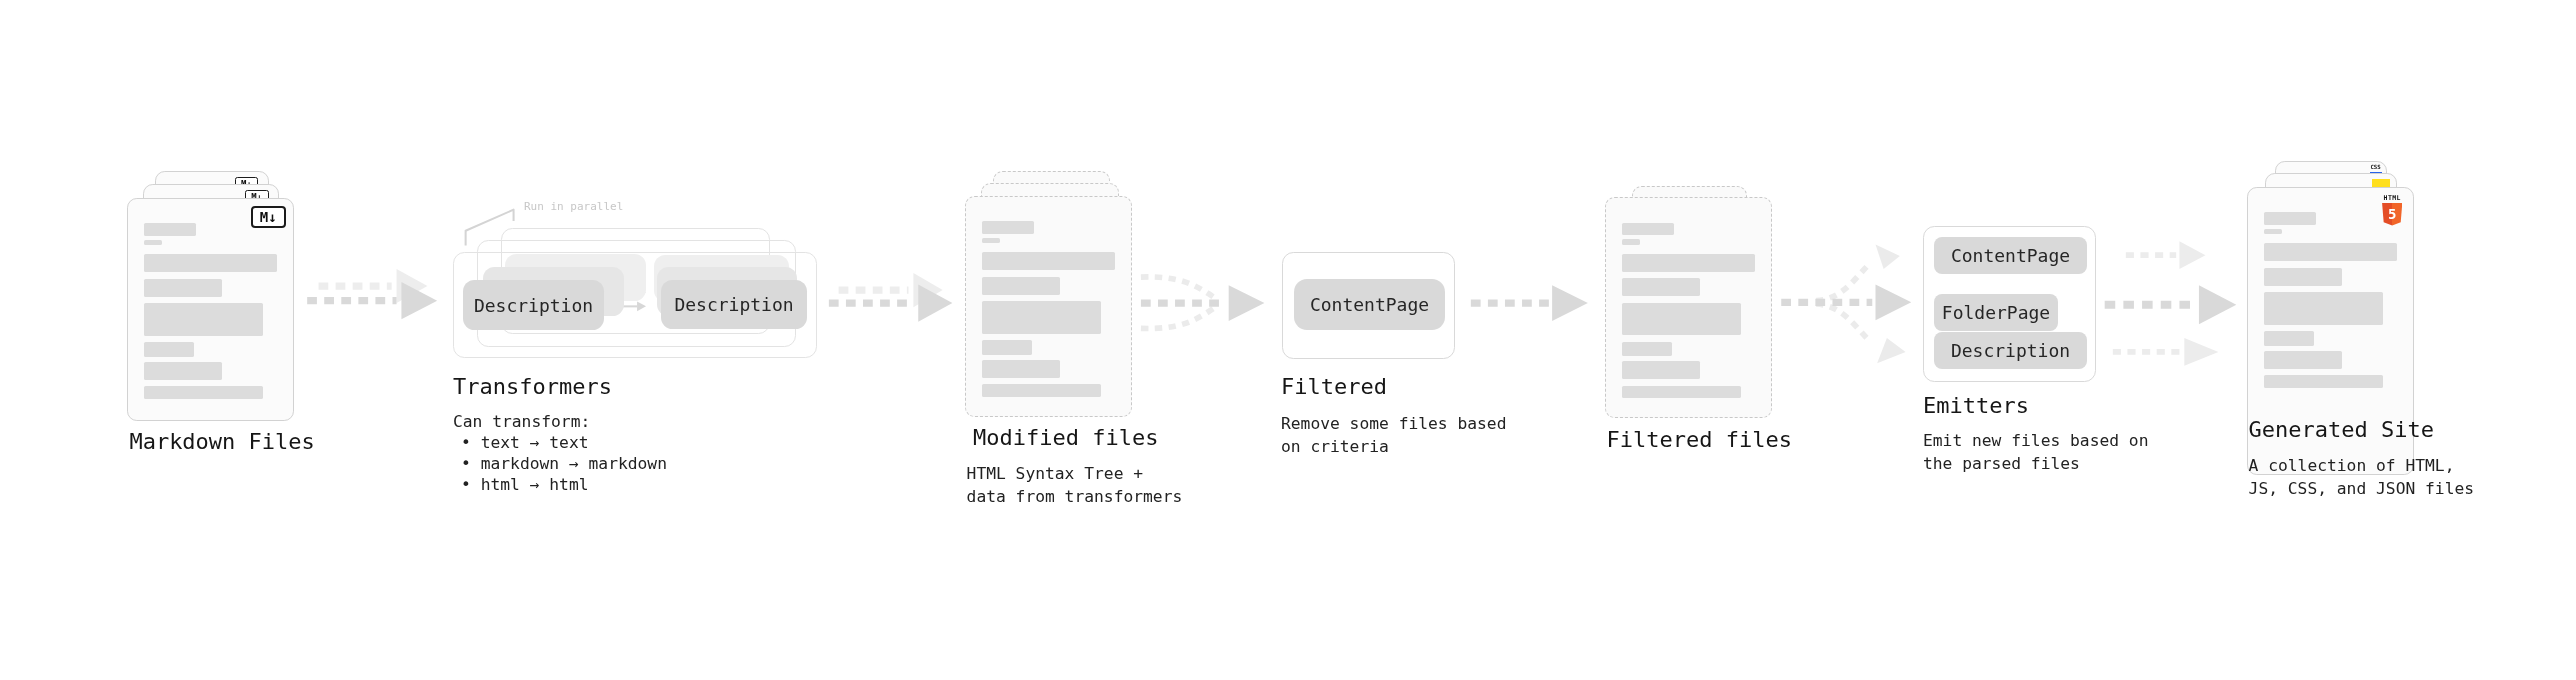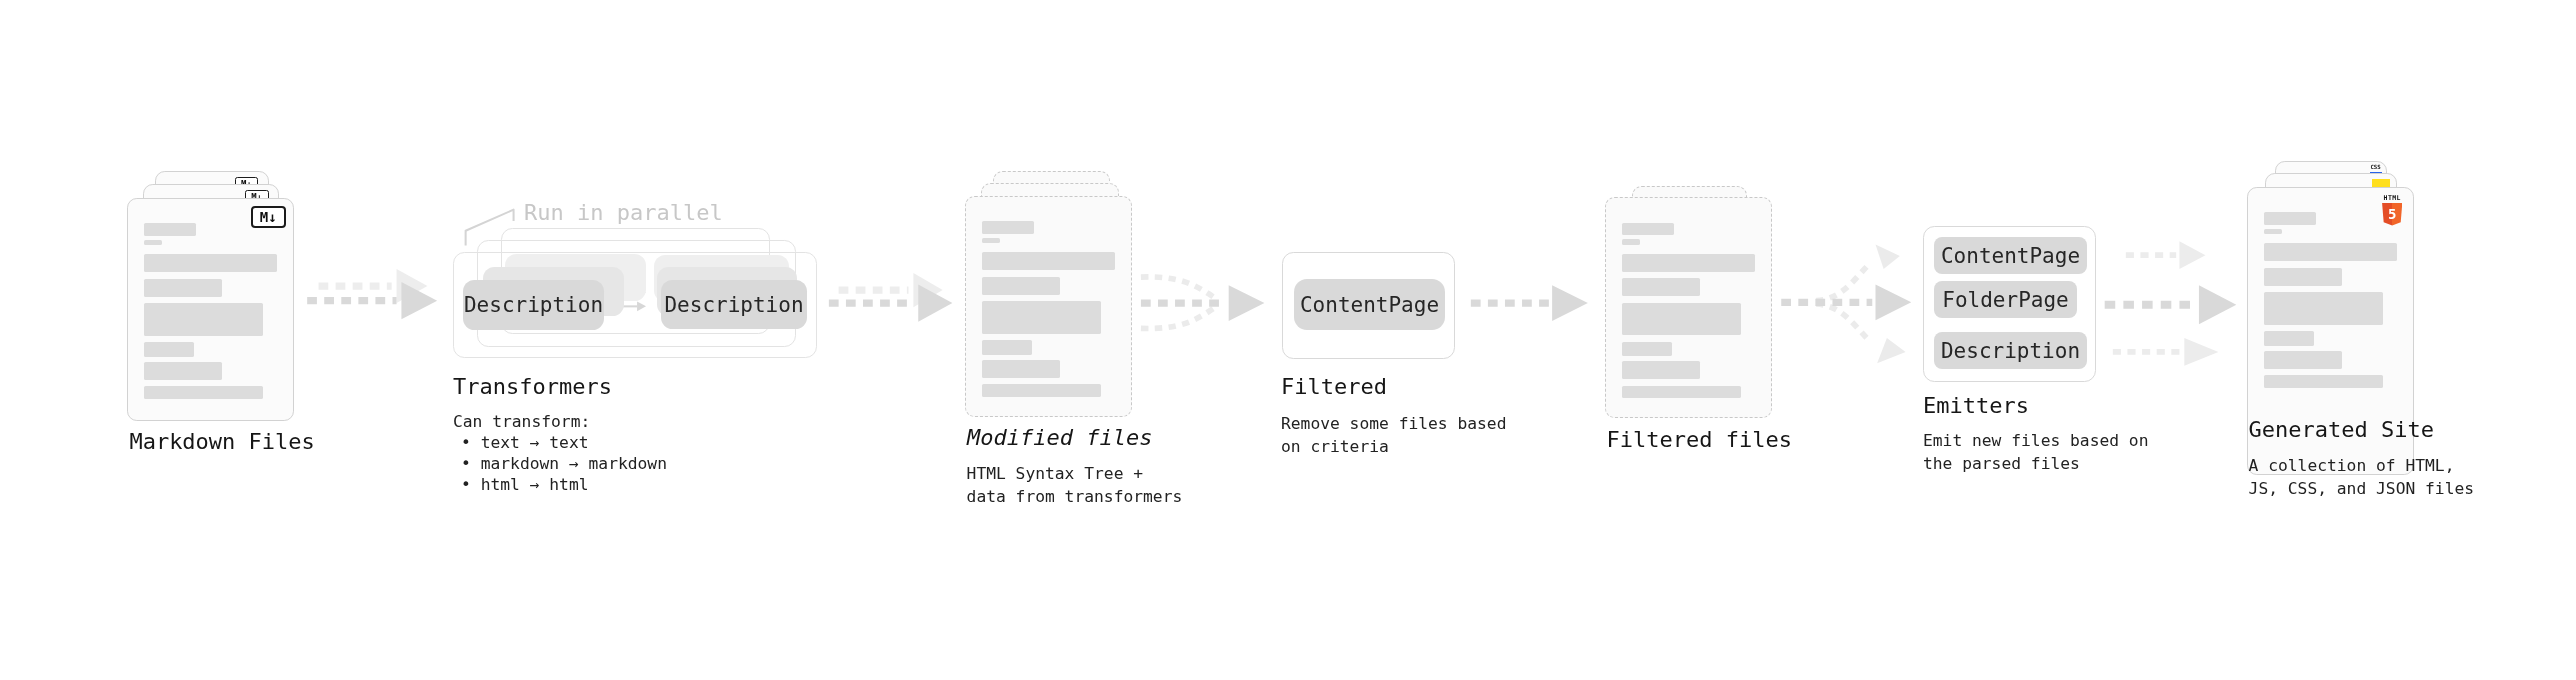--- a/index.html
+++ b/index.html
@@ -42,25 +42,25 @@
     clip-path:polygon(0 0,100% 0,92% 85%,50% 100%,8% 85%);display:flex;align-items:center;justify-content:center;
     color:#fff;font-size:14px;font-weight:bold;}
   .jsbadge{position:absolute;width:18.7px;height:9.8px;background:var(--js-yellow,#ffdf1e);top:4.9px;right:5.7px;}
   .cssbadge{position:absolute;font-size:5.7px;font-weight:bold;color:#111;line-height:6.5px;
     border-bottom:3.3px solid var(--css-blue,#2862e9);padding:0 0.8px 0.8px 0.8px;top:2.4px;right:4.9px;}
 
   
   .title{position:absolute;font-size:22px;color:var(--ink,#161616);white-space:nowrap;}
   .desc{position:absolute;font-size:16.3px;line-height:22px;color:var(--subtext,#222);white-space:nowrap;}
   .desc .indent{padding-left:8.1px;}
-  .note{position:absolute;font-size:22px;color:var(--note-gray,#c7c7c7);white-space:nowrap;}
+  .note{position:absolute;font-size:11px;color:var(--note-gray,#c7c7c7);white-space:nowrap;}
 
   
   .chip{position:absolute;display:flex;align-items:center;justify-content:center;background:var(--chip-bg,#d9d9d9);
-    border-radius:11.4px;font-size:21px;color:#262626;white-space:nowrap;}
+    border-radius:11.4px;font-size:18px;color:#262626;white-space:nowrap;}
   .chip.g1{background:#e6e6e6;}
   .chip.g2{background:#efefef;}
   .tbox{position:absolute;border:1.6px solid var(--container-border,#e3e3e3);border-radius:11.4px;background:transparent;}
   .wbox{position:absolute;border:1.6px solid var(--chip-bg,#d9d9d9);border-radius:11.4px;background:#fff;}
   .echip{border-radius:8.1px;}
 </style>
 </head>
 <body>
 
 <div class="canvas">
@@ -182,21 +182,21 @@
         <div class="ln ln1"></div>
         <div class="ln ln2"></div>
         <div class="ln ln3"></div>
         <div class="ln ln4"></div>
         <div class="ln ln5"></div>
         <div class="ln ln6"></div>
         <div class="ln ln7"></div>
         <div class="ln ln8"></div>
       </div>
     </div>
-    <div class="title" style="left:2px;top:254px;font-style:italic;">Modified files</div>
+    <div class="title" style="left:8px;top:254px;">Modified files</div>
     <div class="desc" style="left:1.6px;top:291px;line-height:23px;">
       <div>HTML Syntax Tree +</div>
       <div>data from transformers</div>
     </div>
   </div>
 
   <div class="grp">
     <div class="wbox" style="left:1282px;top:252px;width:173px;height:107px;"></div>
     <div class="chip" style="left:1294px;top:279px;width:151px;height:51px;border-radius:13px;">ContentPage</div>
     <div class="title" style="left:1281px;top:374px;">Filtered</div>
@@ -219,21 +219,21 @@
         <div class="ln ln7"></div>
         <div class="ln ln8"></div>
       </div>
     </div>
     <div class="title" style="left:1.6px;top:241px;">Filtered files</div>
   </div>
 
   <div class="grp">
     <div class="wbox" style="left:1923px;top:226px;width:173px;height:156px;"></div>
     <div class="chip echip" style="left:1934px;top:237px;width:153px;height:37px;">ContentPage</div>
-    <div class="chip echip" style="left:1934px;top:281px;width:143px;height:37px;">FolderPage</div>
+    <div class="chip echip" style="left:1934px;top:294px;width:124px;height:37px;">FolderPage</div>
     <div class="chip echip" style="left:1934px;top:332px;width:153px;height:37px;">Description</div>
     <div class="title" style="left:1923px;top:393px;">Emitters</div>
     <div class="desc" style="left:1923px;top:429px;line-height:23px;">
       <div>Emit new files based on</div>
       <div>the parsed files</div>
     </div>
   </div>
 
   <div class="grp" style="left:2247px;top:161px;">
     <div class="doc" style="left:28.4px;top:0;width:112px;height:57px;">

